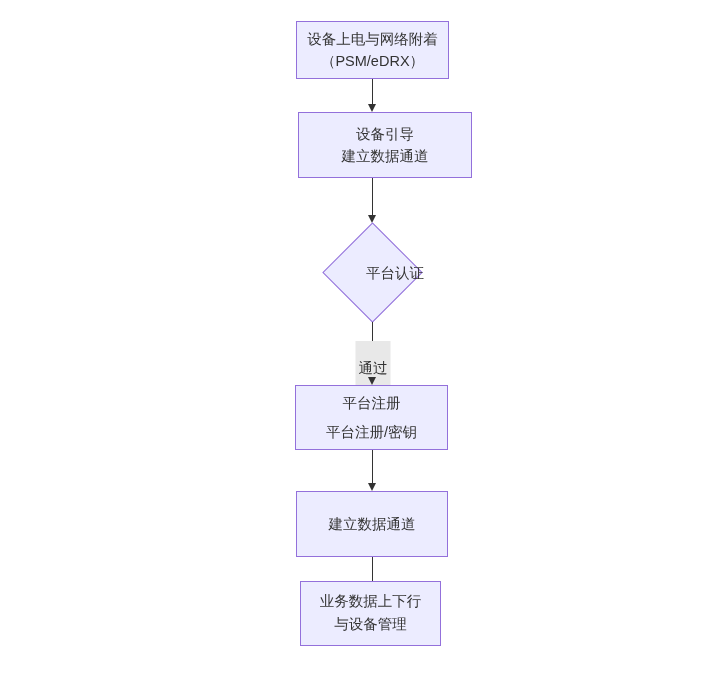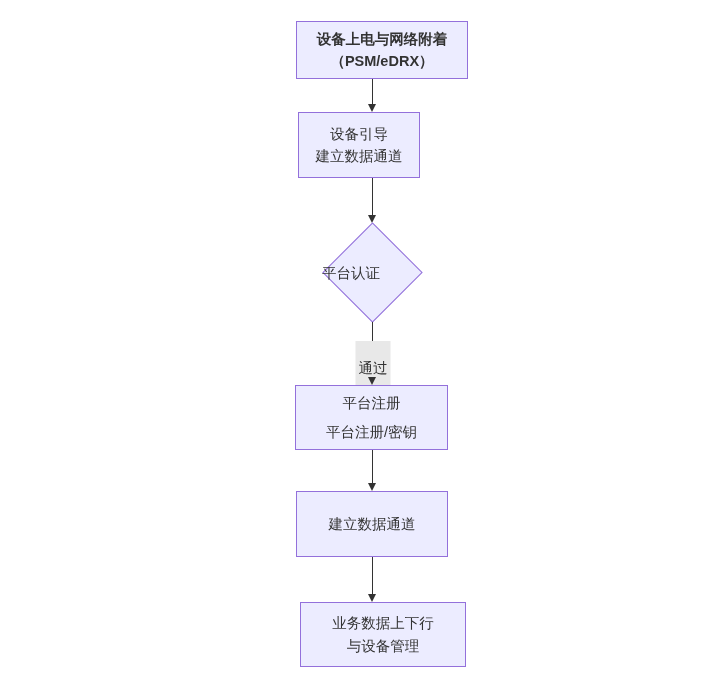--- a/index.html
+++ b/index.html
@@ -22,43 +22,43 @@
     align-items: center;
     justify-content: center;
     text-align: center;
     font-size: 14.5px;
     line-height: 1.55;
     color: var(--text-color, #333333);
   }
   .node span { display: block; white-space: nowrap; }
 
   
-  #node-a { left: 296px; top: 21px;  width: 172px; height: 58px; font-weight: bold; }
-  #node-b { left: 298px; top: 112px; width: 122px; height: 66px; }
+  #node-a { left: 296px; top: 21px;  width: 153px; height: 58px; }
+  #node-b { left: 298px; top: 112px; width: 174px; height: 66px; }
   #node-d { left: 295px; top: 385px; width: 153px; height: 65px; gap: 6px; }
   #node-e { left: 296px; top: 491px; width: 152px; height: 66px; }
-  #node-f { left: 300px; top: 602px; width: 166px; height: 65px; }
+  #node-f { left: 300px; top: 581px; width: 141px; height: 65px; font-family: Liberation Mono, monospace; }
 
   
   .diamond-shape {
     position: absolute;
     left: 337px; top: 237px;
     width: 71px; height: 71px;
     box-sizing: border-box;
     background: var(--node-fill, #ECECFF);
     border: 1px solid var(--node-border, #9370DB);
     transform: rotate(45deg);
   }
   .diamond-label {
     position: absolute;
     left: 322px; top: 223px;
     width: 102px; height: 100px;
     display: flex;
     align-items: center;
-    justify-content: flex-start;
+    justify-content: flex-end;
     font-size: 14.5px;
     color: var(--text-color, #333333);
   }
 
   
   .edge-line {
     position: absolute;
     left: 372px;
     width: 1px;
     background: var(--edge-color, #333333);

